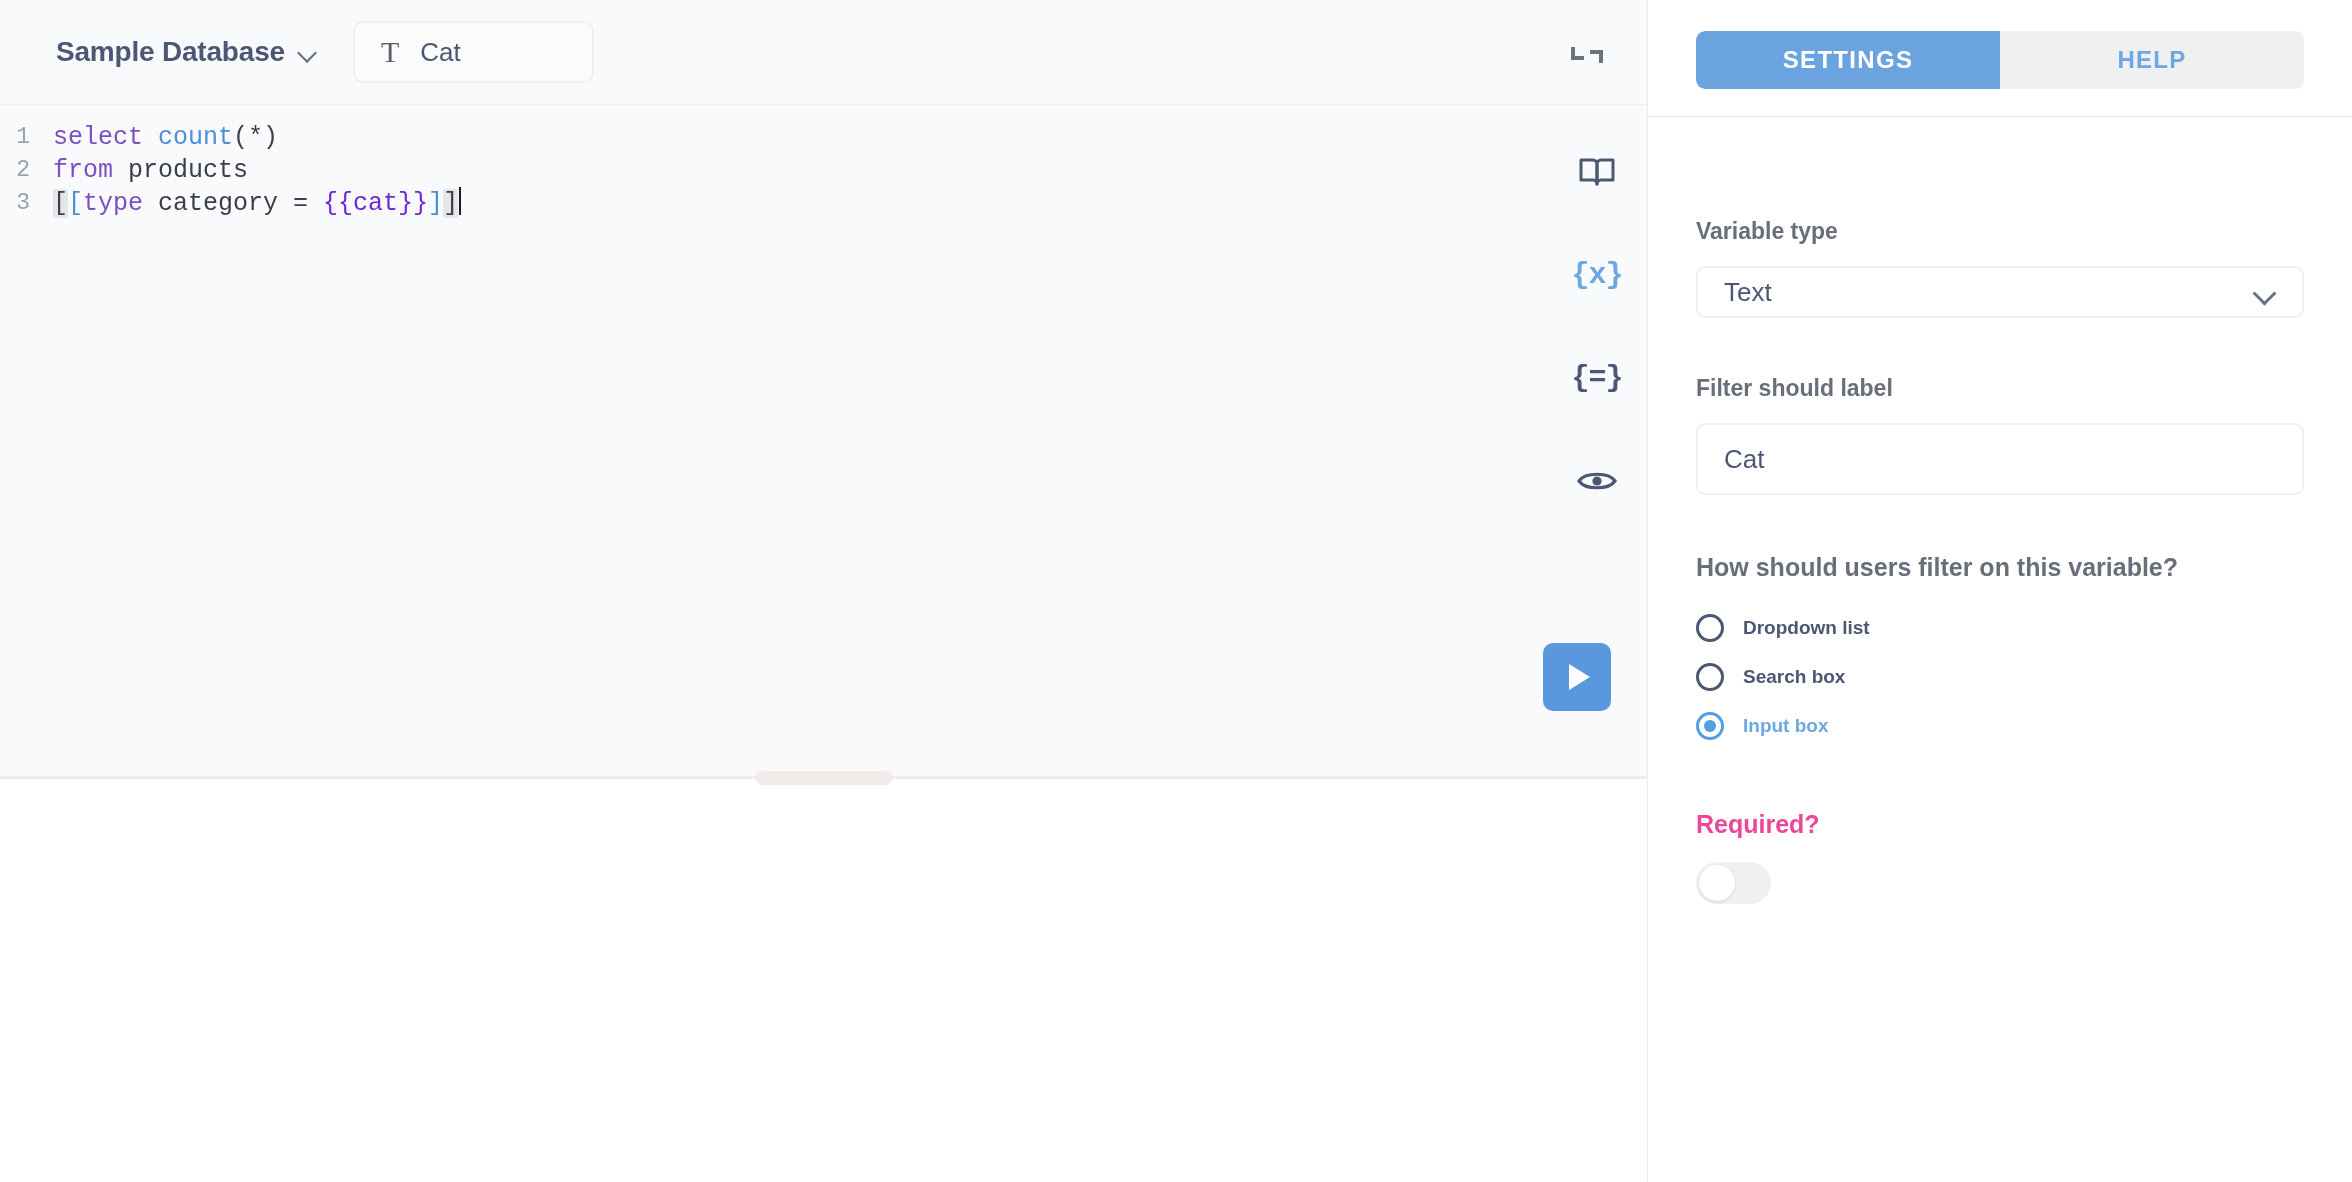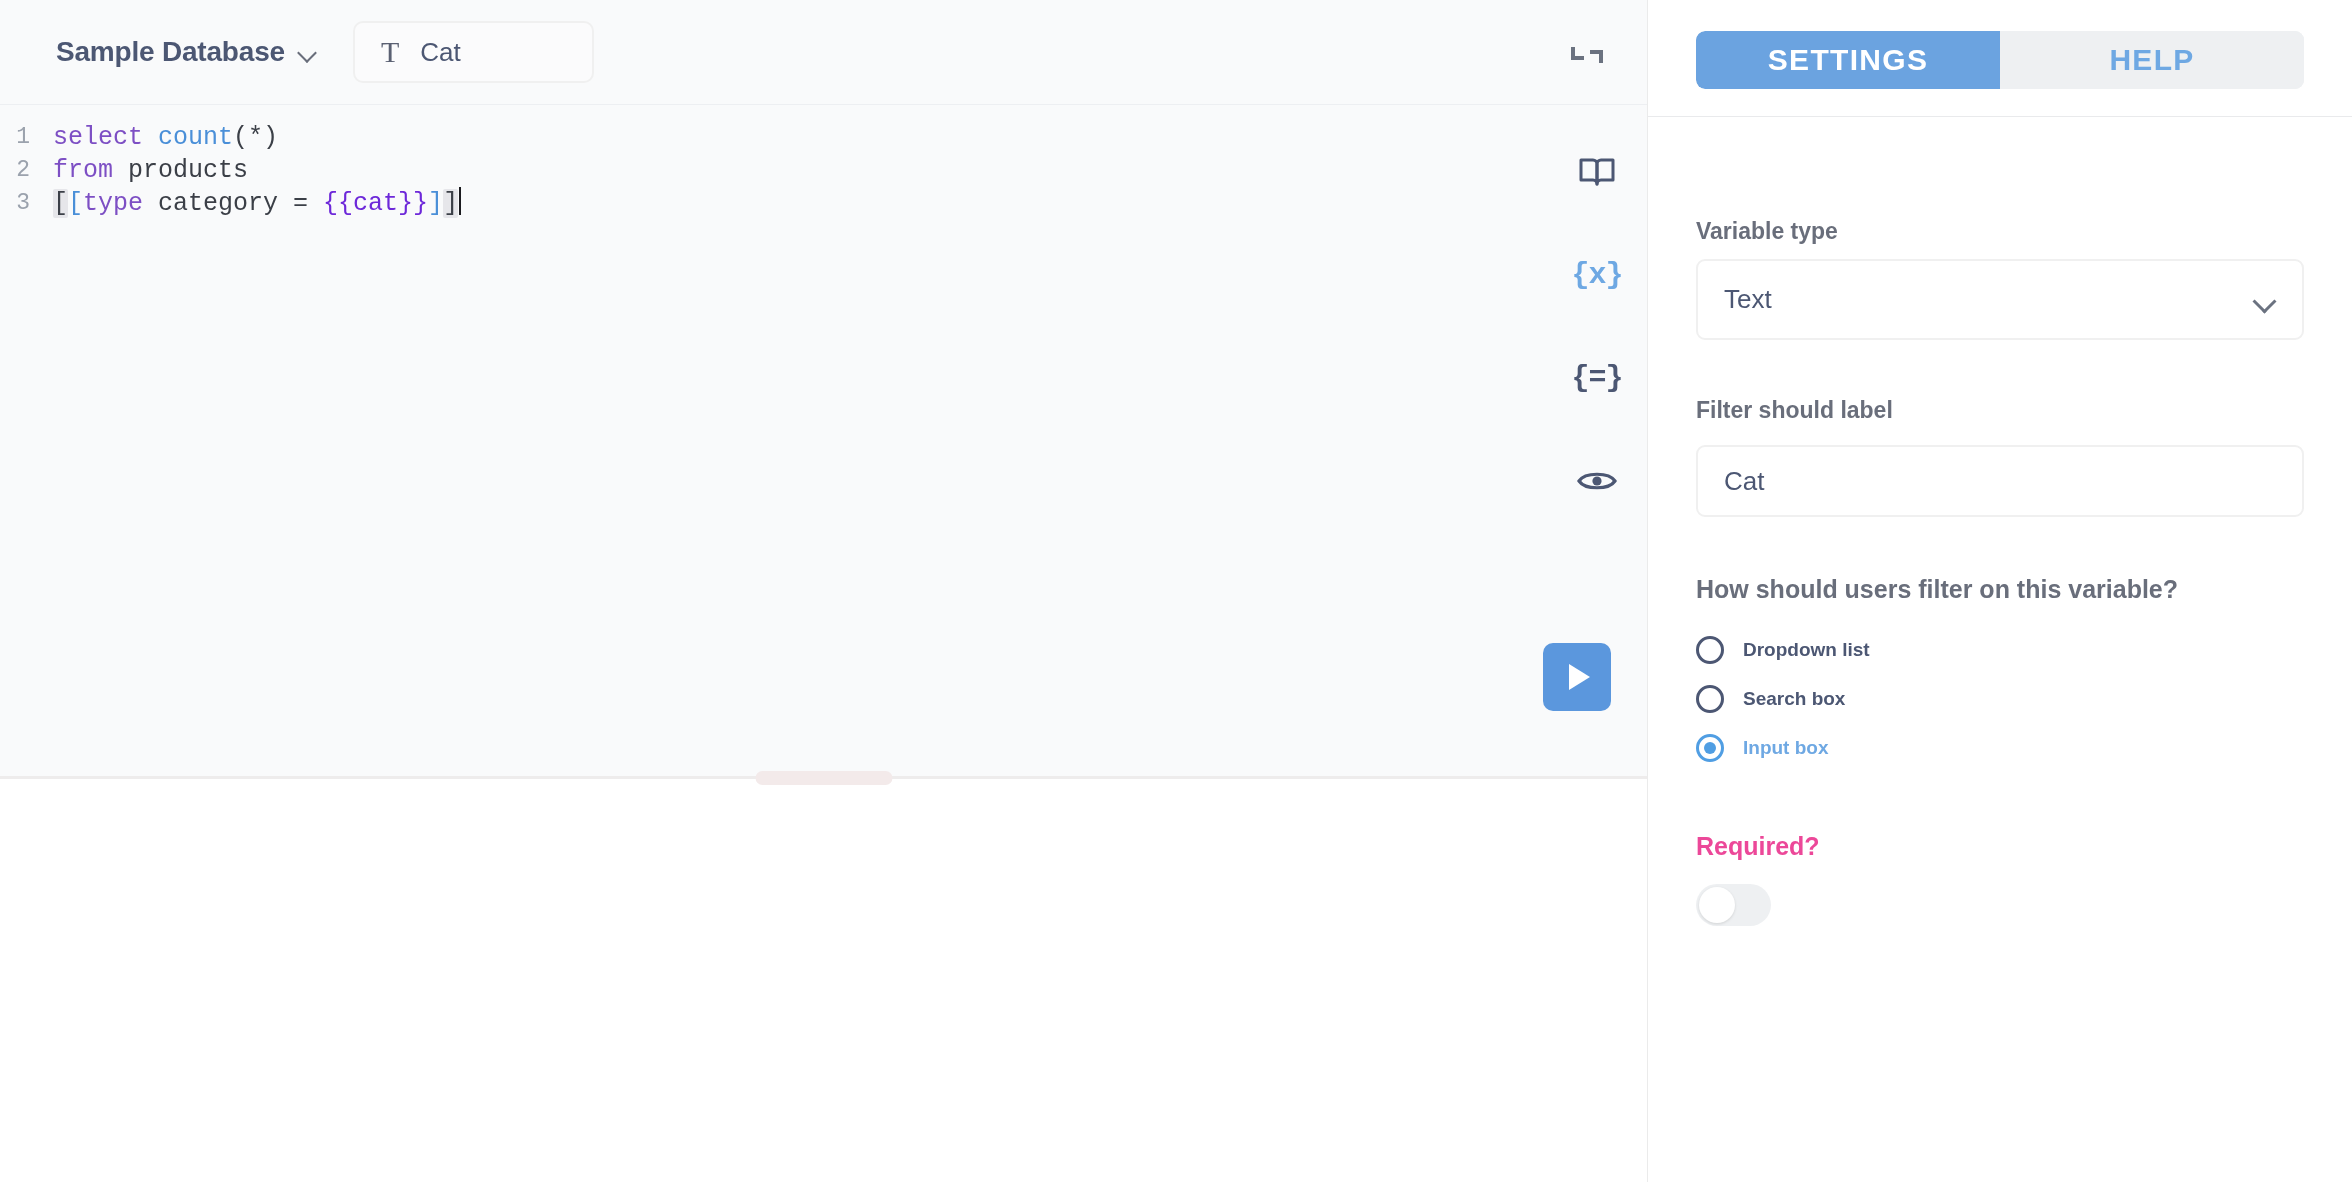--- a/index.html
+++ b/index.html
@@ -271,21 +271,21 @@
     display: flex;
     border-radius: 9px;
     overflow: hidden;
     background: #eef0f2;
   }
   .tab {
     flex: 1;
     display: flex;
     align-items: center;
     justify-content: center;
-    font-size: 30px;
+    font-size: 24px;
     font-weight: 700;
     letter-spacing: 1.3px;
     color: #6ea8e3;
     cursor: pointer;
     background: #eef0f2;
   }
   .tab.active {
     background: #6ba3e0;
     color: #ffffff;
     border-radius: 9px 0 0 9px;
@@ -313,22 +313,22 @@
   .var-name-value {
     font-size: 28px;
     font-weight: 700;
     color: #6ea8e3;
     margin-top: 20px;
   }
 
   .field-block { margin-top: 57px; }
 
   .select-box {
-    margin-top: 14px;
-    height: 81px;
+    margin-top: 21px;
+    height: 52px;
     border: 2px solid #f0f0f0;
     border-radius: 9px;
     background: #ffffff;
     display: flex;
     align-items: center;
     padding: 0 26px;
     cursor: pointer;
   }
   .select-value {
     font-size: 26px;

